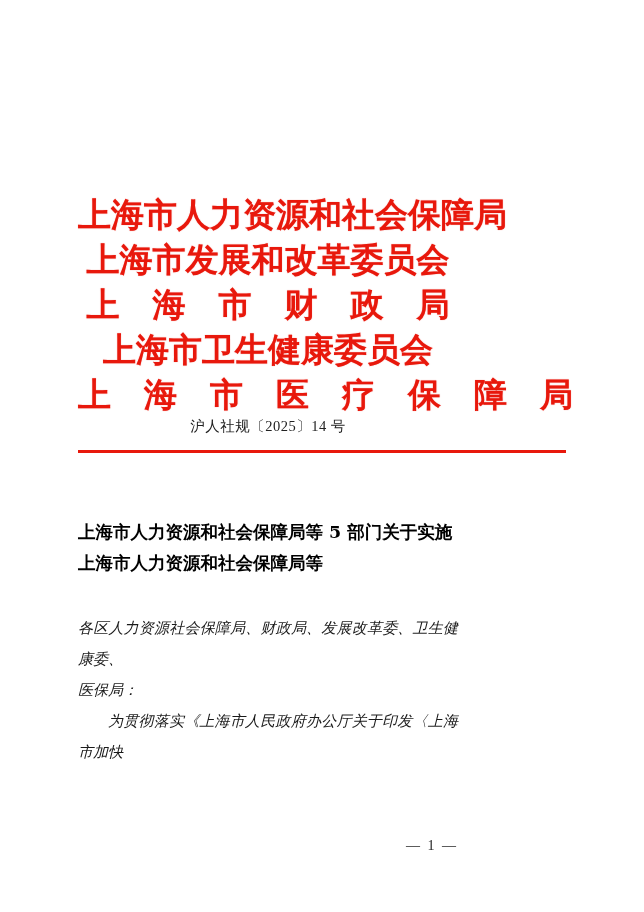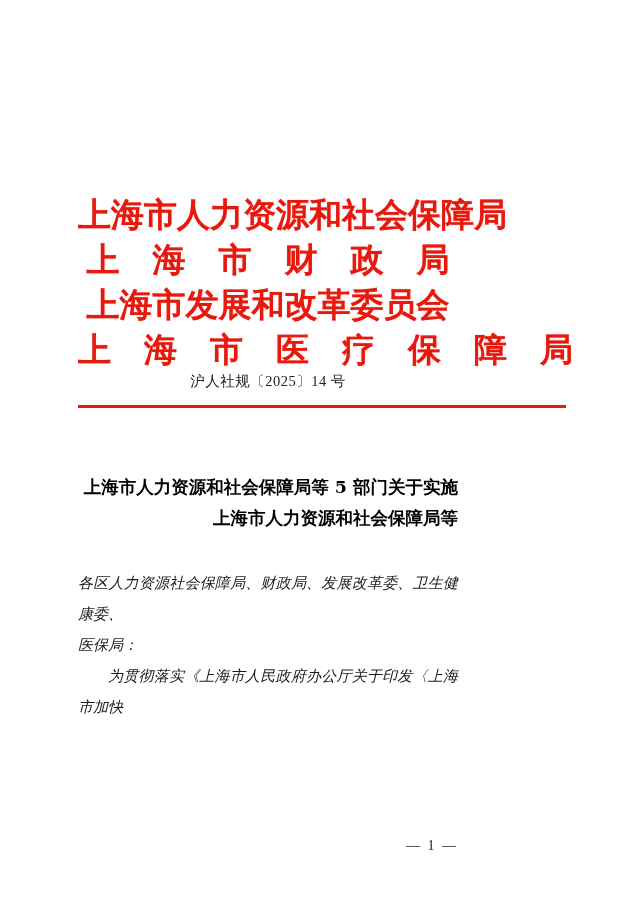--- a/index.html
+++ b/index.html
@@ -51,21 +51,21 @@
   .red-rule {
     margin: 14px auto 0 auto;
     width: 488px;
     height: 2.5px;
     background: #e8180c;
   }
 
   
   .doc-title {
     margin-top: 64px;
-    text-align: right;
+    text-align: left;
     font-weight: bold;
     font-size: 17.5px;
     line-height: 31px;
     color: #000;
     font-family: "DejaVu Serif", "Liberation Serif", serif;
   }
   .doc-title div { white-space: nowrap; }
 
   
   .body-text {
@@ -95,22 +95,23 @@
     font-family: "Liberation Serif", serif;
   }
 </style>
 </head>
 <body>
 
 <div class="page">
 
   <div class="masthead">
     <div class="masthead-line">上海市人力资源和社会保障局</div>
+    <div class="masthead-line">上海市发展和改革委员会</div>
     <div class="masthead-line">上　海　市　财　政　局</div>
-    <div class="masthead-line">上海市发展和改革委员会</div>
+    <div class="masthead-line">上海市卫生健康委员会</div>
     <div class="masthead-line">上　海　市　医　疗　保　障　局</div>
   </div>
 
   <div class="docnum">沪人社规〔2025〕14 号</div>
 
   <div class="red-rule"></div>
 
   <div class="doc-title">
     <div>上海市人力资源和社会保障局等 5 部门关于实施</div>
     <div>上海市人力资源和社会保障局等</div>

